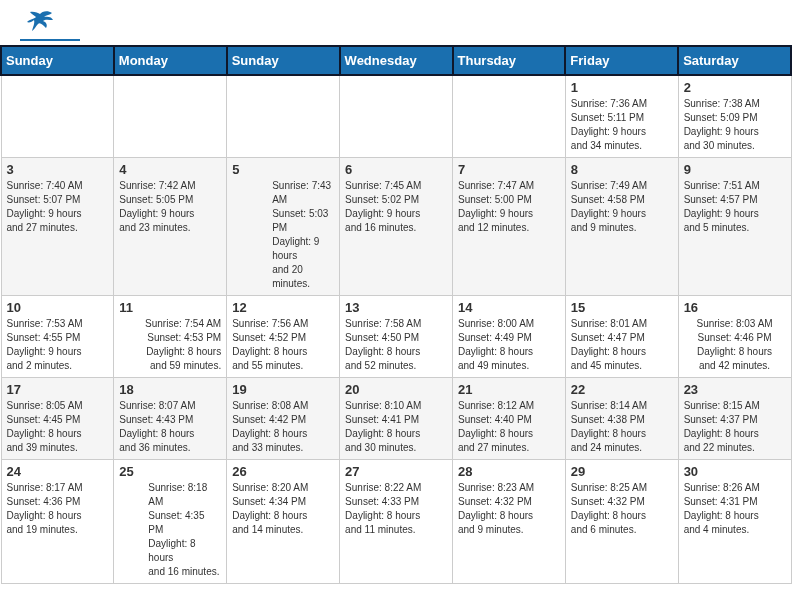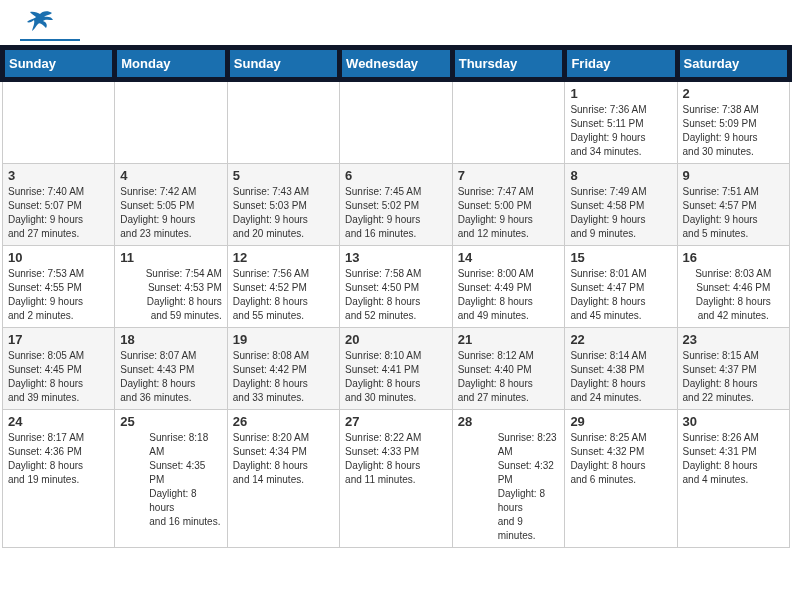--- a/index.html
+++ b/index.html
@@ -3,21 +3,21 @@
   <meta charset="utf-8">
   <style>
     * { box-sizing: border-box; margin: 0; padding: 0; }
     body { font-family: Arial, sans-serif; background: #fff; width: 792px; min-height: 612px; }
     .header { padding: 16px 20px 4px 20px; display: flex; align-items: flex-start; justify-content: space-between; }
     .logo { display: flex; flex-direction: column; align-items: flex-start; }
     .title-area { text-align: right; }
     .month-title { font-size: 32px; font-weight: bold; color: #333; }
     .location { font-size: 15px; color: #555; margin-top: 2px; }
     .calendar { width: 100%; border-collapse: collapse; margin: 0; }
-    .calendar th { background: #1a6faf; color: #fff; font-size: 13px; padding: 6px 4px; text-align: left; border: 5px solid #0f172a; }
+    .calendar th { background: #1a6faf; color: #fff; font-size: 13px; padding: 6px 4px; text-align: left; border: 2px solid #0f172a; }
     .calendar td { border: 1px solid #ccc; vertical-align: top; padding: 4px 5px; width: 113px; min-height: 80px; font-size: 10.5px; color: #333; background: #fff; }
     .calendar tr:nth-child(even) td { background: #f5f5f5; }
     .day-num { font-size: 13px; font-weight: bold; margin-bottom: 2px; }
     .day-info { font-size: 10px; line-height: 1.4; color: #333; }
     .empty { background: #fff !important; }
     .logo-wrap { display: flex; align-items: center; gap: 4px; }
   </style>
 </head>
 <body>
 
@@ -85,21 +85,21 @@
         </td>
         <td>
           <div class="day-num">4</div>
           <div class="day-info" style="white-space: pre-line;">Sunrise: 7:42 AM
 Sunset: 5:05 PM
 Daylight: 9 hours
 and 23 minutes.</div>
         </td>
         <td>
           <div class="day-num">5</div>
-          <div class="day-info" style="white-space: pre-line;">Sunrise: 7:43 AM
+          <div class="day-info" style="white-space: pre-line; margin-left: 40px;">Sunrise: 7:43 AM
 Sunset: 5:03 PM
 Daylight: 9 hours
 and 20 minutes.</div>
         </td>
         <td>
           <div class="day-num">6</div>
           <div class="day-info" style="white-space: pre-line;">Sunrise: 7:45 AM
 Sunset: 5:02 PM
 Daylight: 9 hours
 and 16 minutes.</div>
@@ -252,21 +252,21 @@
         </td>
         <td>
           <div class="day-num">27</div>
           <div class="day-info" style="white-space: pre-line;">Sunrise: 8:22 AM
 Sunset: 4:33 PM
 Daylight: 8 hours
 and 11 minutes.</div>
         </td>
         <td>
           <div class="day-num">28</div>
-          <div class="day-info" style="white-space: pre-line; margin-left: 40px;">Sunrise: 8:23 AM
+          <div class="day-info" style="white-space: pre-line;">Sunrise: 8:23 AM
 Sunset: 4:32 PM
 Daylight: 8 hours
 and 9 minutes.</div>
         </td>
         <td>
           <div class="day-num">29</div>
           <div class="day-info" style="white-space: pre-line;">Sunrise: 8:25 AM
 Sunset: 4:32 PM
 Daylight: 8 hours
 and 6 minutes.</div>

